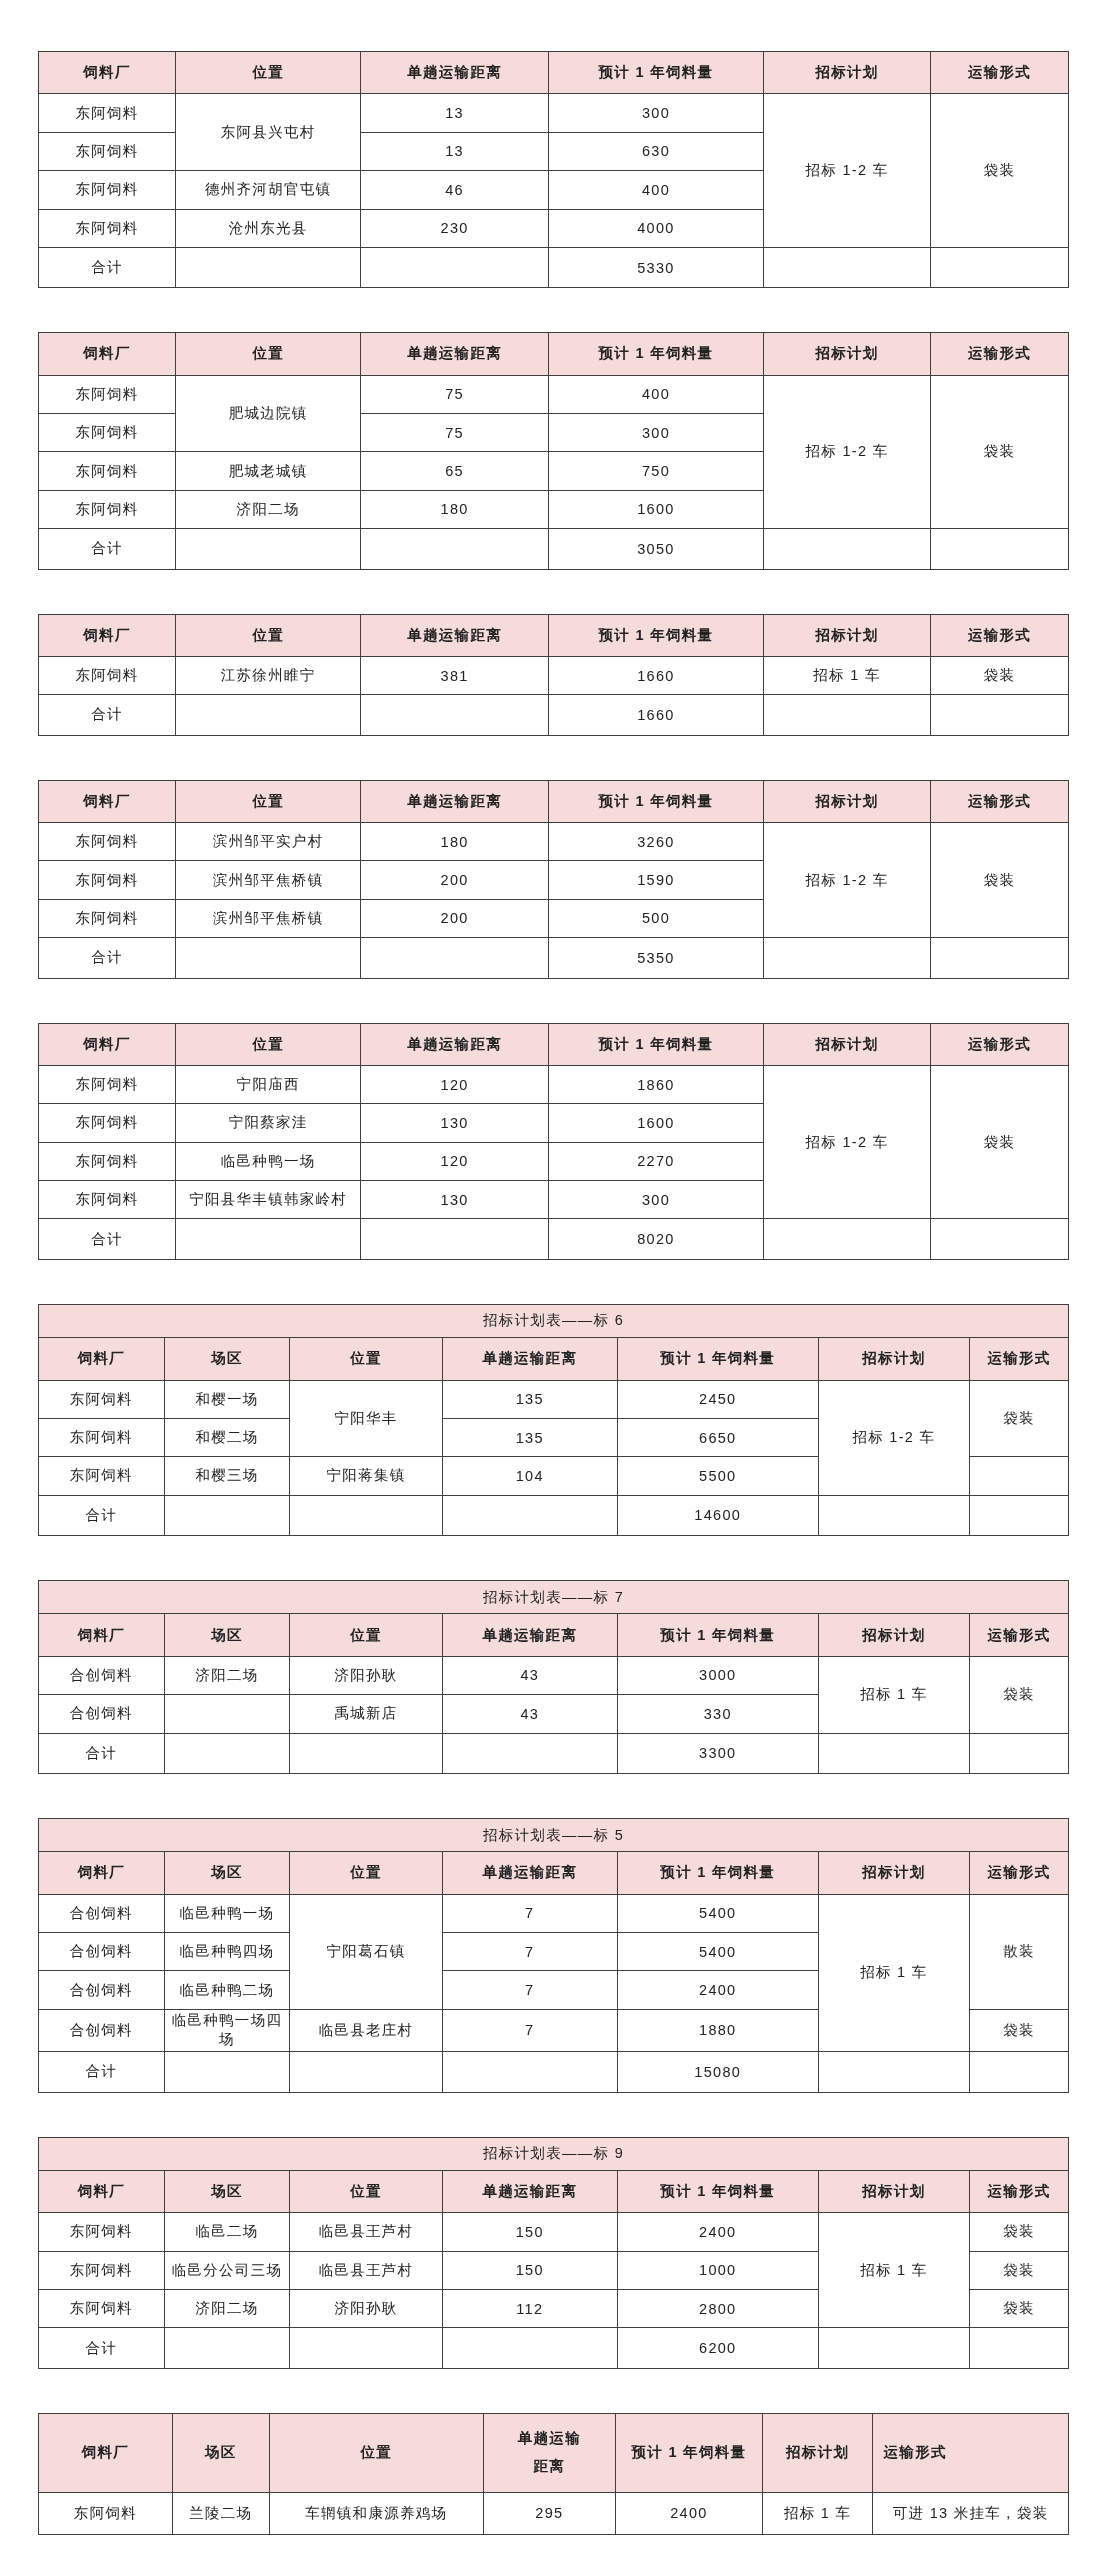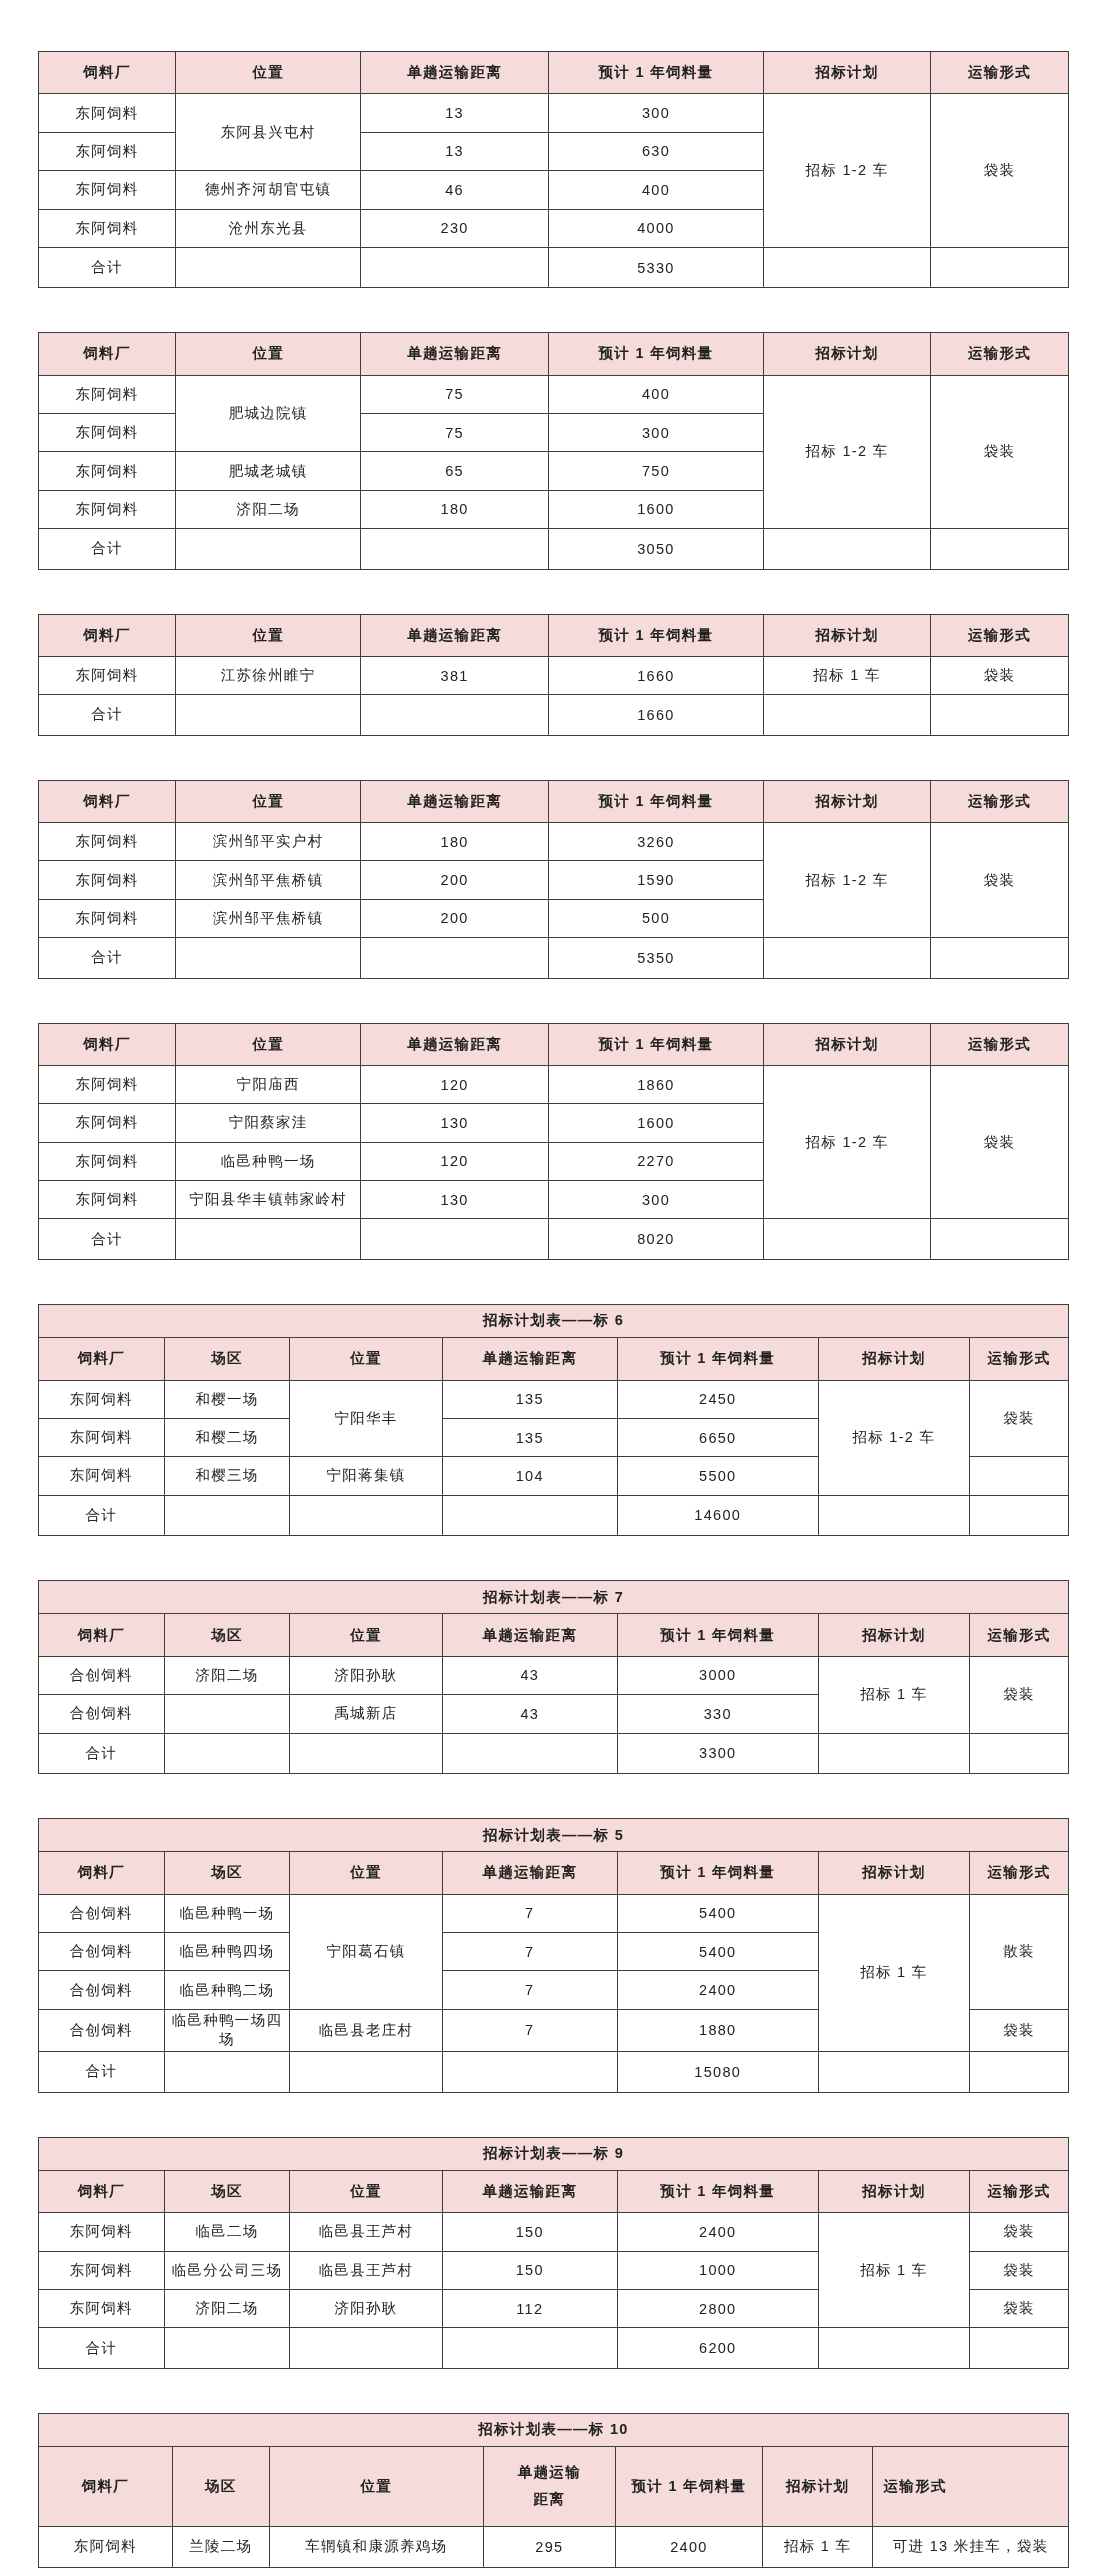--- a/index.html
+++ b/index.html
@@ -33,21 +33,21 @@
     vertical-align: middle;
     font-size: 14.5px;
     letter-spacing: 1.3px;
     padding: 1.7px 3.4px;
     overflow: hidden;
     word-break: break-all;
   }
   table.bid-table .title-row th {
     background: var(--header-bg, #f5dcda);
     height: 29px;
-    font-weight: 700;
+    font-weight: 400;
     border-bottom: 1.7px solid var(--line, #3f3f3f);
   }
   table.bid-table .header-row th {
     background: var(--header-bg, #f5dcda);
     height: 38px;
     font-weight: 600;
     border-bottom: 1.7px solid var(--line, #3f3f3f);
   }
   table.bid-table td {
     height: 34px;
@@ -574,23 +574,20 @@
         <colgroup>
           <col style="width: 13%;">
           <col style="width: 9.4%;">
           <col style="width: 20.8%;">
           <col style="width: 12.8%;">
           <col style="width: 14.3%;">
           <col style="width: 10.7%;">
           <col style="width: 19%;">
         </colgroup>
         <thead>
-          <tr class="title-row">
-            <th colspan="7">招标计划表——标 10</th>
-          </tr>
           <tr class="header-row">
             <th><span class="hw">饲料厂</span></th>
             <th><span class="hw">场区</span></th>
             <th><span class="hw">位置</span></th>
             <th><span class="hw">单趟运输距离</span></th>
             <th><span class="hw">预计 1 年饲料量</span></th>
             <th><span class="hw">招标计划</span></th>
             <th><span class="hw">运输形式</span></th>
           </tr>
         </thead>

